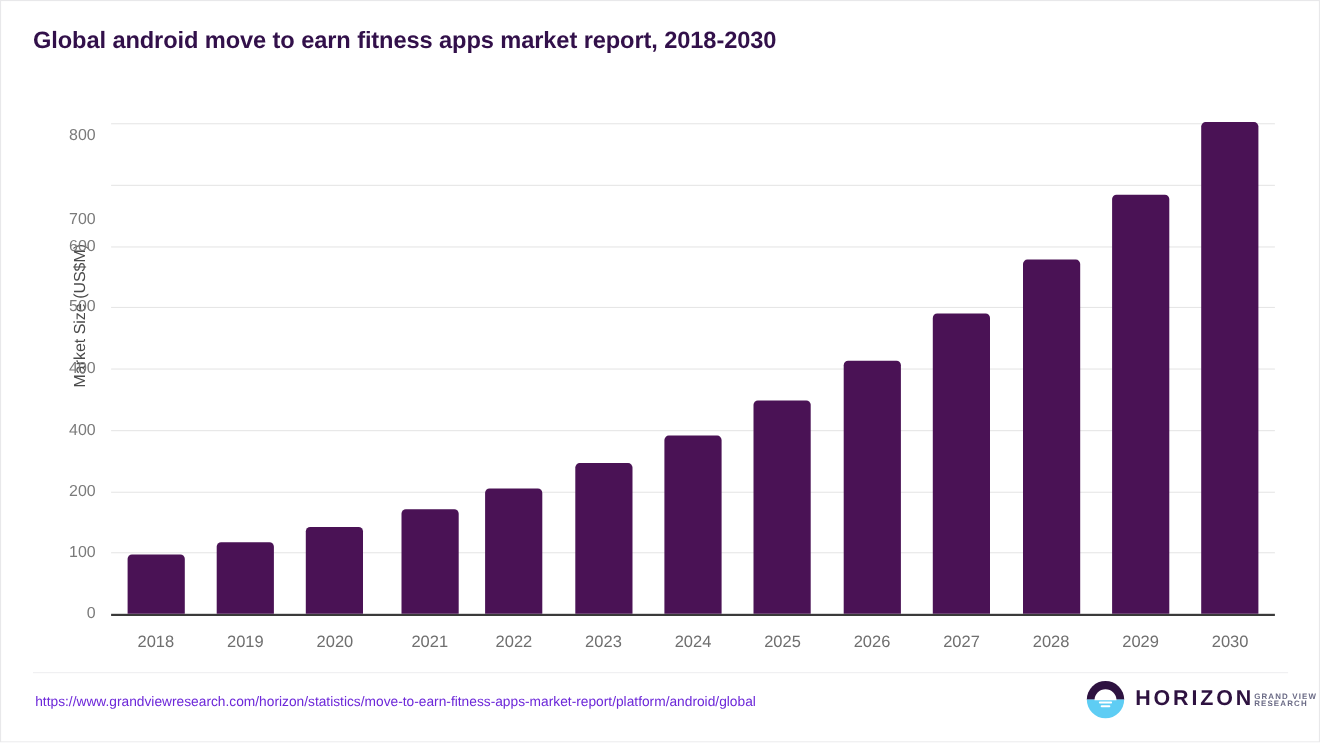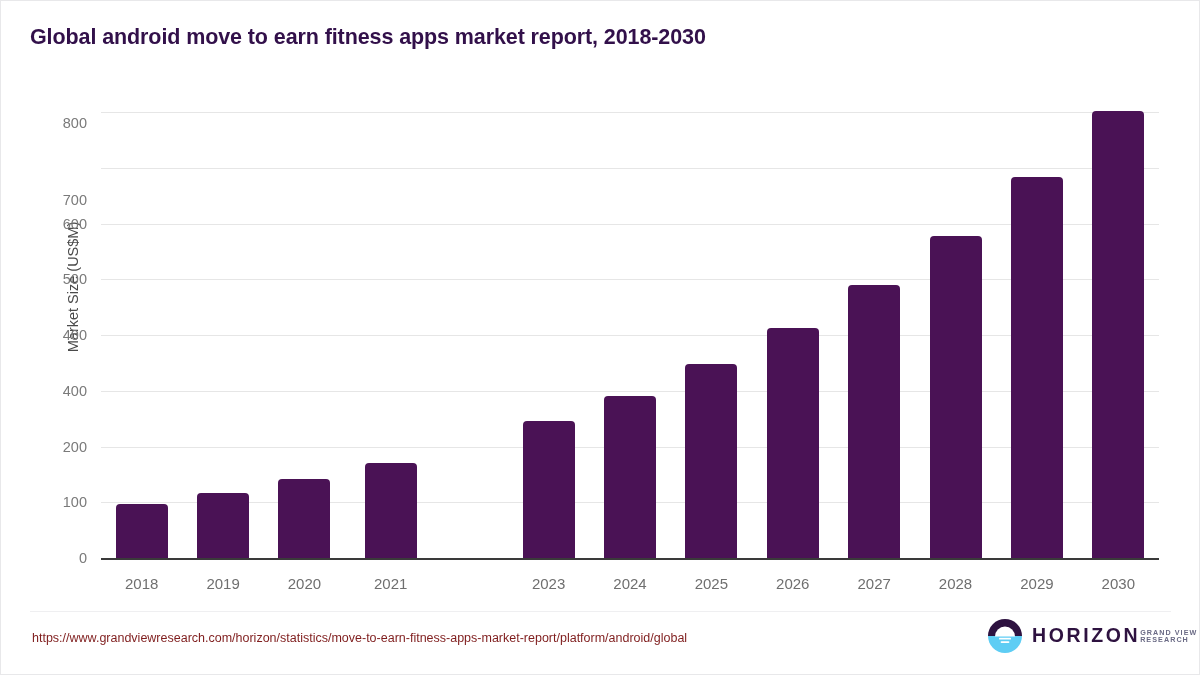--- a/index.html
+++ b/index.html
@@ -116,21 +116,21 @@
     top: 610px;
     width: 1141px;
     height: 1px;
     background: #efeff1;
   }
   .footer-url {
     position: absolute;
     left: 31px;
     top: 630px;
     font-size: 12.5px;
-    color: #7f1d1d;
+    color: #6d28d9;
     white-space: nowrap;
   }
   .logo {
     position: absolute;
     left: 986px;
     top: 617px;
     display: flex;
     align-items: center;
     gap: 9px;
   }
@@ -204,20 +204,24 @@
           <div class="xtick">2019</div>
         </div>
         <div class="bar-slot" style="left: 162.769px; width: 81.3846px;">
           <div class="bar" title="2020: 141" style="height: 78.6075px; background: rgb(74, 18, 85);"></div>
           <div class="xtick">2020</div>
         </div>
         <div class="bar-slot" style="left: 249px; width: 81.3846px;">
           <div class="bar" title="2021: 170" style="height: 94.775px; background: rgb(74, 18, 85);"></div>
           <div class="xtick">2021</div>
         </div>
+        <div class="bar-slot" style="left: 325.538px; width: 81.3846px;">
+          <div class="bar" title="2022: 204" style="height: 113.73px; background: rgb(74, 18, 85);"></div>
+          <div class="xtick">2022</div>
+        </div>
         <div class="bar-slot" style="left: 406.923px; width: 81.3846px;">
           <div class="bar" title="2023: 245" style="height: 136.588px; background: rgb(74, 18, 85);"></div>
           <div class="xtick">2023</div>
         </div>
         <div class="bar-slot" style="left: 488.308px; width: 81.3846px;">
           <div class="bar" title="2024: 291" style="height: 162.232px; background: rgb(74, 18, 85);"></div>
           <div class="xtick">2024</div>
         </div>
         <div class="bar-slot" style="left: 569.692px; width: 81.3846px;">
           <div class="bar" title="2025: 348" style="height: 194.01px; background: rgb(74, 18, 85);"></div>

